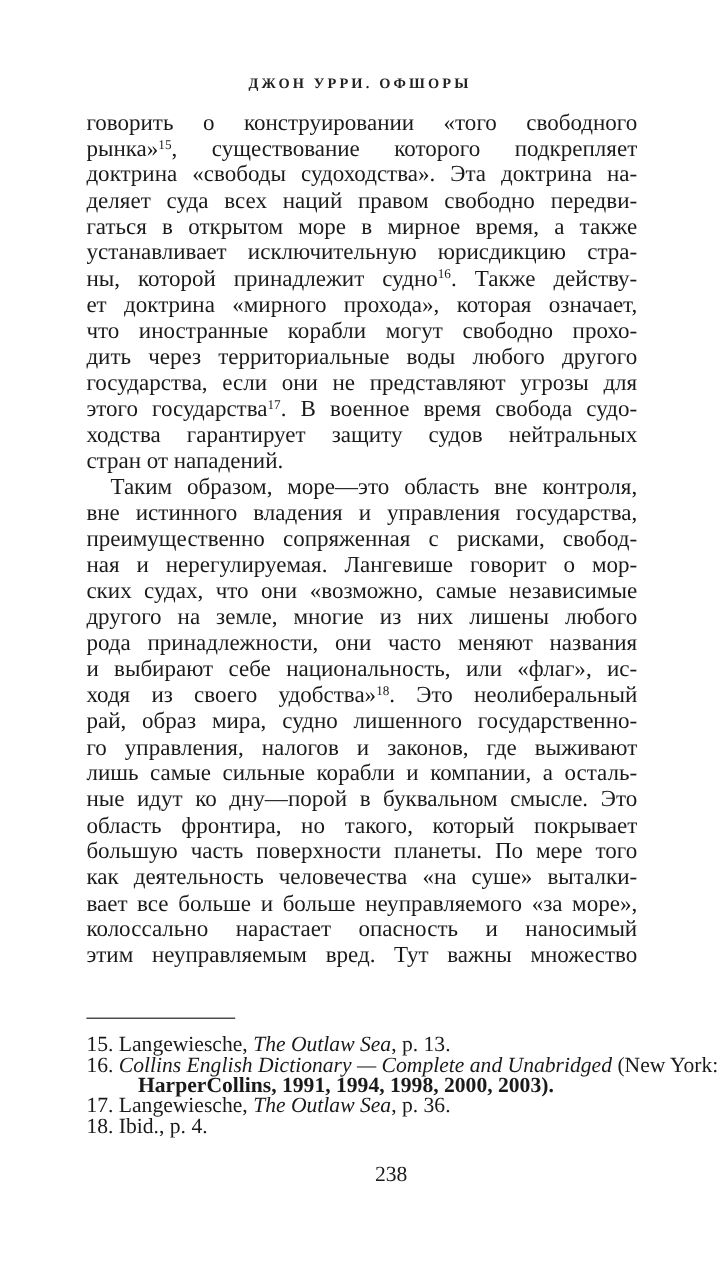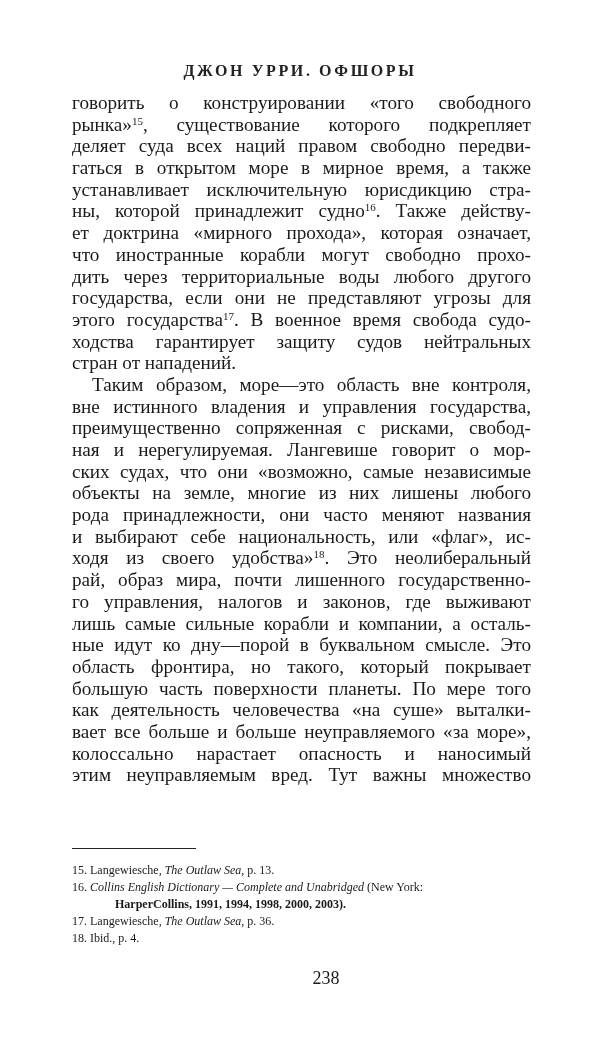--- a/index.html
+++ b/index.html
@@ -1,58 +1,59 @@
 <!DOCTYPE html>
 <html><head>
 <meta charset="utf-8">
 <style>
   html, body { margin: 0; padding: 0; background: #ffffff; }
   body { width: 600px; height: 1058px; position: relative; overflow: hidden; color: #1a1a1a; font-family: "DejaVu Serif", "Liberation Serif", serif; }
-  .running-head { position: absolute; top: 62px; left: 0; width: 600px; text-align: center; font-family: "Liberation Serif", serif; font-size: 16px; font-weight: bold; letter-spacing: 2.6px; color: #222; }
+  .running-head { position: absolute; top: 62px; left: 0; width: 600px; text-align: center; font-family: "Liberation Serif", serif; font-size: 12px; font-weight: bold; letter-spacing: 2.6px; color: #222; }
   .body-text { position: absolute; top: 92px; left: 72px; width: 459px; font-family: "Liberation Serif", serif; font-size: 19.2px; line-height: 21.7px; }
   .line { display: block; white-space: nowrap; text-align: justify; text-align-last: justify; height: 21.7px; }
   .line.last { text-align-last: left; }
   .line.indent { padding-left: 20px; }
   sup { font-size: 11px; line-height: 0; vertical-align: 0.55em; }
   .rule { position: absolute; top: 848px; left: 72px; width: 124px; height: 1.3px; background: #222; }
-  .footnotes { position: absolute; top: 862px; left: 72px; width: 459px; font-family: "Liberation Serif", serif; font-size: 12px; line-height: 17px; }
+  .footnotes { position: absolute; top: 862px; left: 72px; width: 459px; font-family: "Liberation Serif", serif; font-size: 18px; line-height: 17px; }
   .fn { display: block; white-space: nowrap; }
   .fn.cont { padding-left: 43px; font-weight: bold; }
   .fn i { font-style: italic; }
   .page-number { position: absolute; top: 968px; left: 0; width: 600px; text-align: center; font-family: "Liberation Serif", serif; font-size: 18px; padding-left: 26px; }
 </style>
 </head>
 <body>
 
 <div class="running-head">ДЖОН УРРИ. ОФШОРЫ</div>
 
 <div class="body-text">
   <span class="line">говорить о конструировании «того свободного</span>
   <span class="line"><span>рынка»</span><sup>15</sup><span>, существование которого подкрепляет</span></span>
+  <span class="line">доктрина «свободы судоходства». Эта доктрина на-</span>
   <span class="line">деляет суда всех наций правом свободно передви-</span>
   <span class="line">гаться в открытом море в мирное время, а также</span>
   <span class="line">устанавливает исключительную юрисдикцию стра-</span>
   <span class="line"><span>ны, которой принадлежит судно</span><sup>16</sup><span>. Также действу-</span></span>
   <span class="line">ет доктрина «мирного прохода», которая означает,</span>
   <span class="line">что иностранные корабли могут свободно прохо-</span>
   <span class="line">дить через территориальные воды любого другого</span>
   <span class="line">государства, если они не представляют угрозы для</span>
   <span class="line"><span>этого государства</span><sup>17</sup><span>. В военное время свобода судо-</span></span>
   <span class="line">ходства гарантирует защиту судов нейтральных</span>
   <span class="line last">стран от нападений.</span>
   <span class="line indent">Таким образом, море—это область вне контроля,</span>
   <span class="line">вне истинного владения и управления государства,</span>
   <span class="line">преимущественно сопряженная с рисками, свобод-</span>
   <span class="line">ная и нерегулируемая. Лангевише говорит о мор-</span>
   <span class="line">ских судах, что они «возможно, самые независимые</span>
-  <span class="line">объекты на земле, многие из них лишены любого</span>
+  <span class="line">другого на земле, многие из них лишены любого</span>
   <span class="line">рода принадлежности, они часто меняют названия</span>
   <span class="line">и выбирают себе национальность, или «флаг», ис-</span>
   <span class="line"><span>ходя из своего удобства»</span><sup>18</sup><span>. Это неолиберальный</span></span>
-  <span class="line">рай, образ мира, почти лишенного государственно-</span>
+  <span class="line">рай, образ мира, судно лишенного государственно-</span>
   <span class="line">го управления, налогов и законов, где выживают</span>
   <span class="line">лишь самые сильные корабли и компании, а осталь-</span>
   <span class="line">ные идут ко дну—порой в буквальном смысле. Это</span>
   <span class="line">область фронтира, но такого, который покрывает</span>
   <span class="line">большую часть поверхности планеты. По мере того</span>
   <span class="line">как деятельность человечества «на суше» выталки-</span>
   <span class="line">вает все больше и больше неуправляемого «за море»,</span>
   <span class="line">колоссально нарастает опасность и наносимый</span>
   <span class="line">этим неуправляемым вред. Тут важны множество</span>
 </div>

